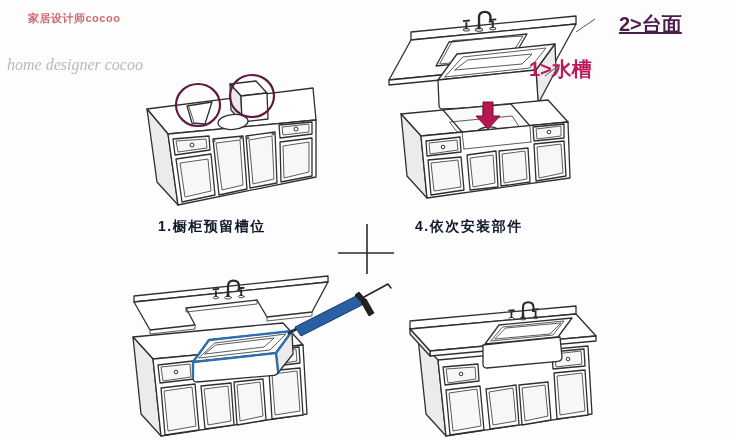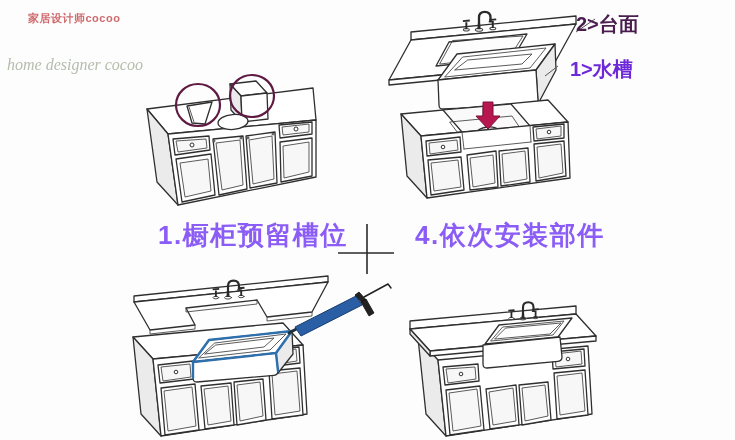--- a/index.html
+++ b/index.html
@@ -2,26 +2,26 @@
 <html><head>
 <meta charset="utf-8">
 <style>
   html,body{margin:0;padding:0;background:#fff;}
   .stage{position:relative;width:735px;height:440px;background:#fdfdfd;overflow:hidden;
          font-family:"Liberation Sans","DejaVu Sans",sans-serif;}
   .wm1{position:absolute;left:28px;top:11px;font-size:11px;font-weight:bold;
        color:#cf6b6e;letter-spacing:.5px;}
   .wm2{position:absolute;left:7px;top:25px;font-size:16px;font-style:italic;
        color:#b5bdac;font-family:"Liberation Serif","DejaVu Serif",serif;margin-top:31px;}
-  .cap{position:absolute;top:218px;font-size:26px;font-weight:600;color:#8b5cf6;
+  .cap{position:absolute;top:218px;font-size:14px;font-weight:600;color:#0f172a;
        letter-spacing:1.5px;white-space:nowrap;}
   .cap1{left:158px;} .cap2{left:415px;}
   .lbl{position:absolute;font-size:20px;font-weight:700;white-space:nowrap;}
-  .lblct{left:576px;top:11px;color:#4a1d4e;}
-  .lblsk{left:570px;top:56px;color:#6d28d9;}
+  .lblct{left:619px;top:11px;color:#4a1d4e;text-decoration:underline;}
+  .lblsk{left:529px;top:56px;color:#be185d;}
   svg{position:absolute;overflow:visible;}
   .fw{fill:#fff;stroke:#2f2f2f;stroke-width:1.3;stroke-linejoin:round;}
   .fs{fill:#ebebeb;stroke:#2f2f2f;stroke-width:1.3;stroke-linejoin:round;}
   .fr{fill:#fafafa;stroke:#2f2f2f;stroke-width:1.2;stroke-linejoin:round;}
   .fp{fill:#f7f7f7;stroke:#4a4a4a;stroke-width:.9;stroke-linejoin:round;}
   .thin{fill:none;stroke:#4a4a4a;stroke-width:.9;stroke-linecap:round;}
   .kn{fill:#fff;stroke:#333;stroke-width:1;}
   .blue{fill:none;stroke:#2e6fad;stroke-width:2.4;stroke-linejoin:round;stroke-linecap:round;}
   .circ{fill:none;stroke:#5e1a42;stroke-width:2.2;}
   .lead{fill:none;stroke:#555;stroke-width:1;}

